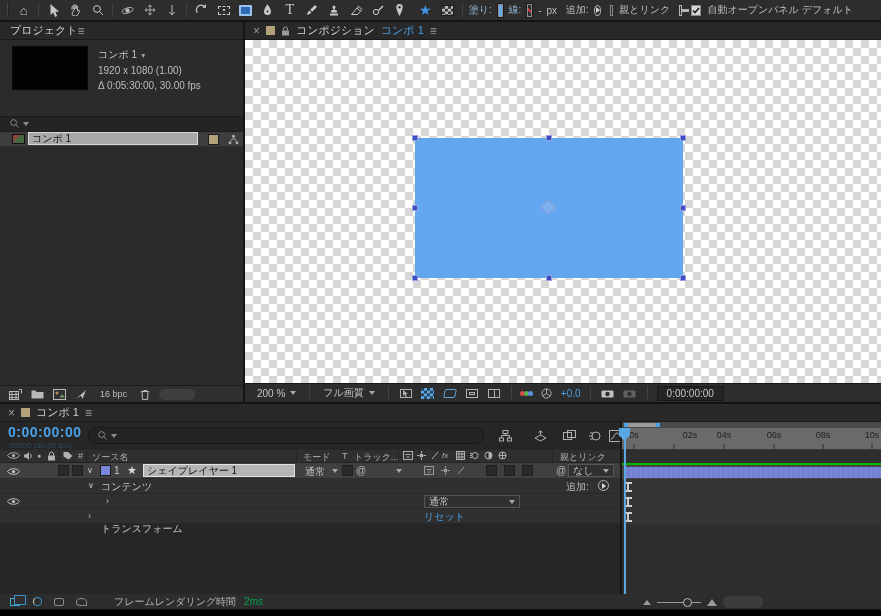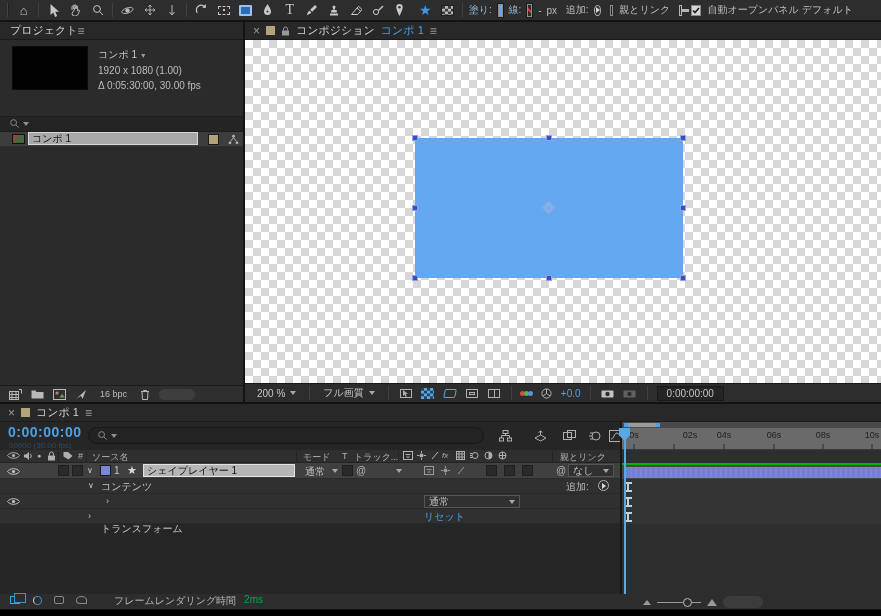--- a/index.html
+++ b/index.html
@@ -112,21 +112,21 @@
   .trk-layerrow{position:absolute;left:0;right:0;top:41px;height:16px;background:#474747;}
   .greenline{position:absolute;left:0;right:0;top:0;height:2px;background:#00b400;}
   .layerbar{position:absolute;left:3px;right:0;top:4px;height:11px;background:#7280d2;background-image:repeating-linear-gradient(90deg,rgba(255,255,255,.06) 0 2px,transparent 2px 5px);}
   .trk-rows{position:absolute;left:0;right:0;top:57px;height:45px;background:#343434;}
   .ibeam{position:absolute;left:2px;width:8px;height:10px;border-top:2px solid #cfcfcf;border-bottom:2px solid #cfcfcf;background:linear-gradient(90deg,transparent 3px,#cfcfcf 3px,#cfcfcf 5px,transparent 5px);}
   .playhead{position:absolute;left:624px;top:6px;bottom:0;width:2px;background:#59a7e3;z-index:5;}
   .ph-head{position:absolute;left:619px;top:6px;width:11px;height:13px;background:#59a7e3;clip-path:polygon(0 0,100% 0,100% 55%,50% 100%,0 55%);z-index:6;}
 
   
   .statusbar{height:22px;background:#000;}
-  .statusrow{height:16px;background:#2d2d2d;border-bottom:1px solid #111;display:flex;align-items:flex-start;padding:0 8px;gap:8px;position:relative;}
+  .statusrow{height:16px;background:#2d2d2d;border-bottom:1px solid #111;display:flex;align-items:center;padding:0 8px;gap:8px;position:relative;}
   .stico{width:14px;height:12px;display:inline-flex;align-items:center;justify-content:center;}
   .sqicon{width:10px;height:8px;border:1.5px solid #3fa9c9;position:relative;}
   .sqicon::after{content:"";position:absolute;left:3px;top:-4px;width:10px;height:8px;border:1.5px solid #3f8fc9;background:#2d2d2d;}
   .bluecirc{width:9px;height:9px;border-radius:50%;border:1.5px solid #3f8fc9;border-left-color:#cfcfcf;}
   .grayknob{width:10px;height:8px;border:1.5px solid #8a8a8a;border-radius:2px;}
   .snail{width:11px;height:8px;border:1.5px solid #8a8a8a;border-radius:50% 50% 0 40%;}
   .rlabel{color:#b5b5b5;font-size:10px;margin-left:18px;}
   .rtime{color:#00a651;font-size:10px;}
   .zoomctl{position:absolute;right:118px;top:2px;display:flex;align-items:center;gap:6px;}
   .mtn{width:0;height:0;border-left:4px solid transparent;border-right:4px solid transparent;border-bottom:5px solid #9a9a9a;}

